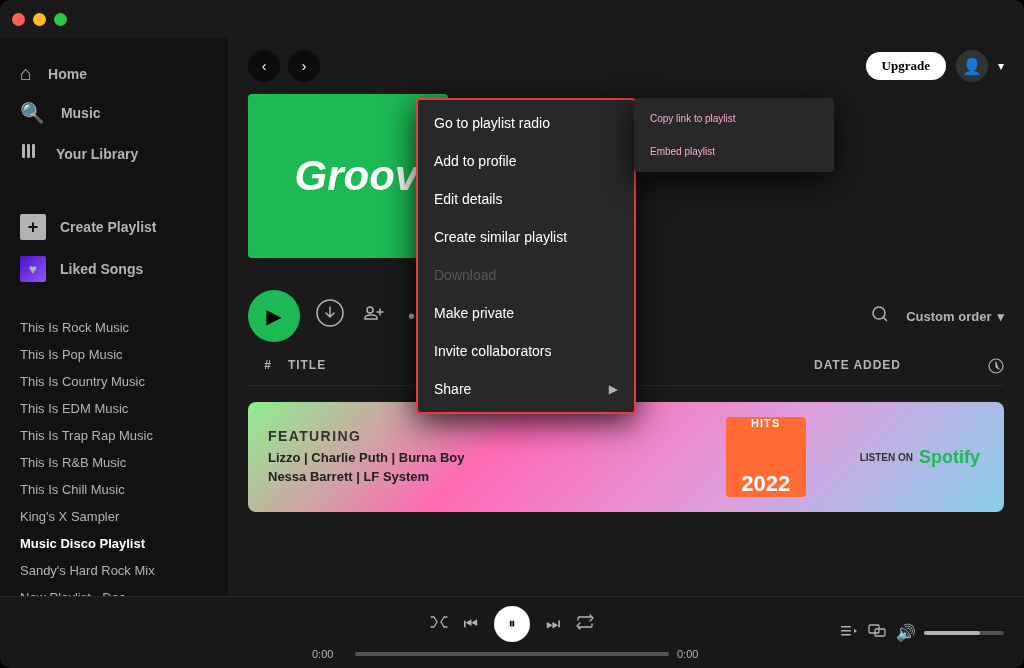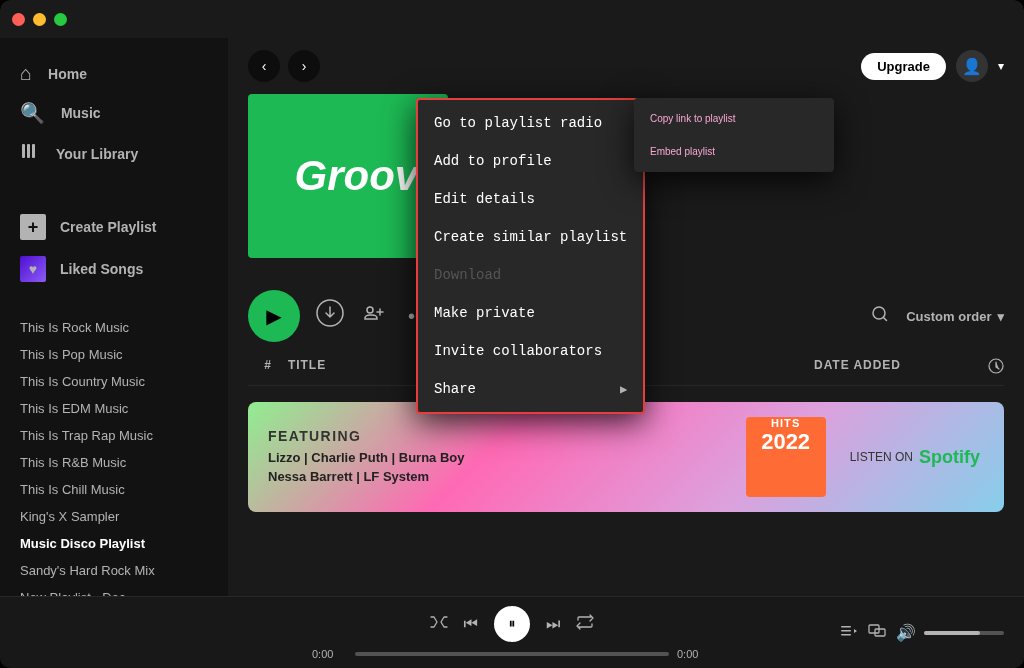--- a/index.html
+++ b/index.html
@@ -154,20 +154,21 @@
     .nav-right { display: flex; align-items: center; gap: 10px; }
     .upgrade-btn {
       background: #fff;
       color: #000;
       border: none;
       border-radius: 20px;
       padding: 6px 16px;
       font-size: 13px;
       font-weight: 700;
       cursor: pointer;
+      font-family: Liberation Serif, serif;
     }
     .account-btn {
       width: 32px; height: 32px;
       background: #333;
       border-radius: 50%;
       display: flex; align-items: center; justify-content: center;
       cursor: pointer;
       font-size: 16px;
     }
     .dropdown-arrow {
@@ -307,33 +308,33 @@
       align-items: center;
       justify-content: center;
     }
     .hits-badge {
       background: #ff6b35;
       width: 80px; height: 80px;
       border-radius: 4px;
       display: flex;
       flex-direction: column;
       align-items: center;
-      justify-content: flex-start;
+      justify-content: space-between;
       color: #fff;
       font-weight: 900;
     }
     .hits-text { font-size: 11px; letter-spacing: 0.1em; }
     .hits-year { font-size: 22px; font-weight: 900; }
     .banner-right {
       padding: 16px 24px;
       display: flex;
       align-items: center;
       gap: 6px;
     }
-    .listen-on { font-size: 12px; color: #333; font-weight: 400; }
+    .listen-on { font-size: 10px; color: #333; font-weight: 700; margin-left: 30px; }
     .spotify-logo {
       font-size: 18px;
       font-weight: 900;
       color: #1db954;
     }
 
     
     .context-overlay {
       position: absolute;
       top: 0; left: 0; right: 0; bottom: 0;
@@ -343,21 +344,20 @@
       position: absolute;
       top: 60px;
       left: 188px;
       background: #282828;
       border-radius: 4px;
       min-width: 220px;
       box-shadow: 0 8px 32px rgba(0,0,0,0.8);
       padding: 4px 0;
       z-index: 200;
       border: 2px solid #e53e3e;
-      font-family: Liberation Mono, monospace;
     }
     .context-menu-item {
       padding: 11px 16px;
       font-size: 14px;
       color: #fff;
       cursor: pointer;
       display: flex;
       align-items: center;
       justify-content: space-between;
       white-space: nowrap;

